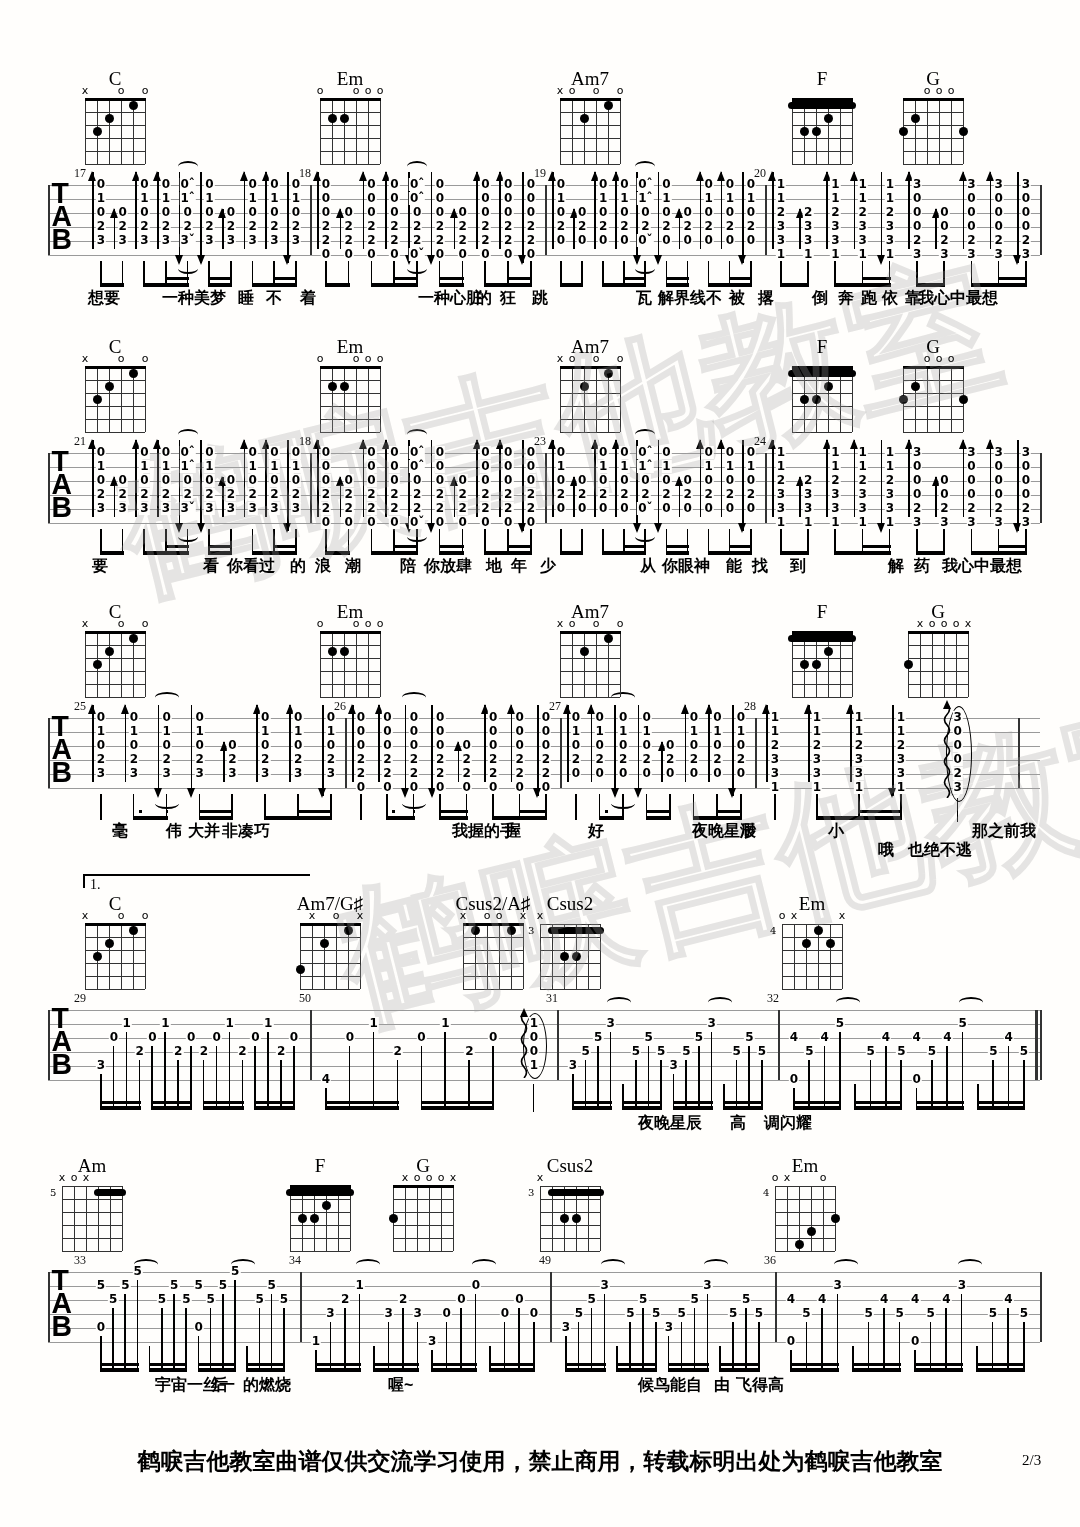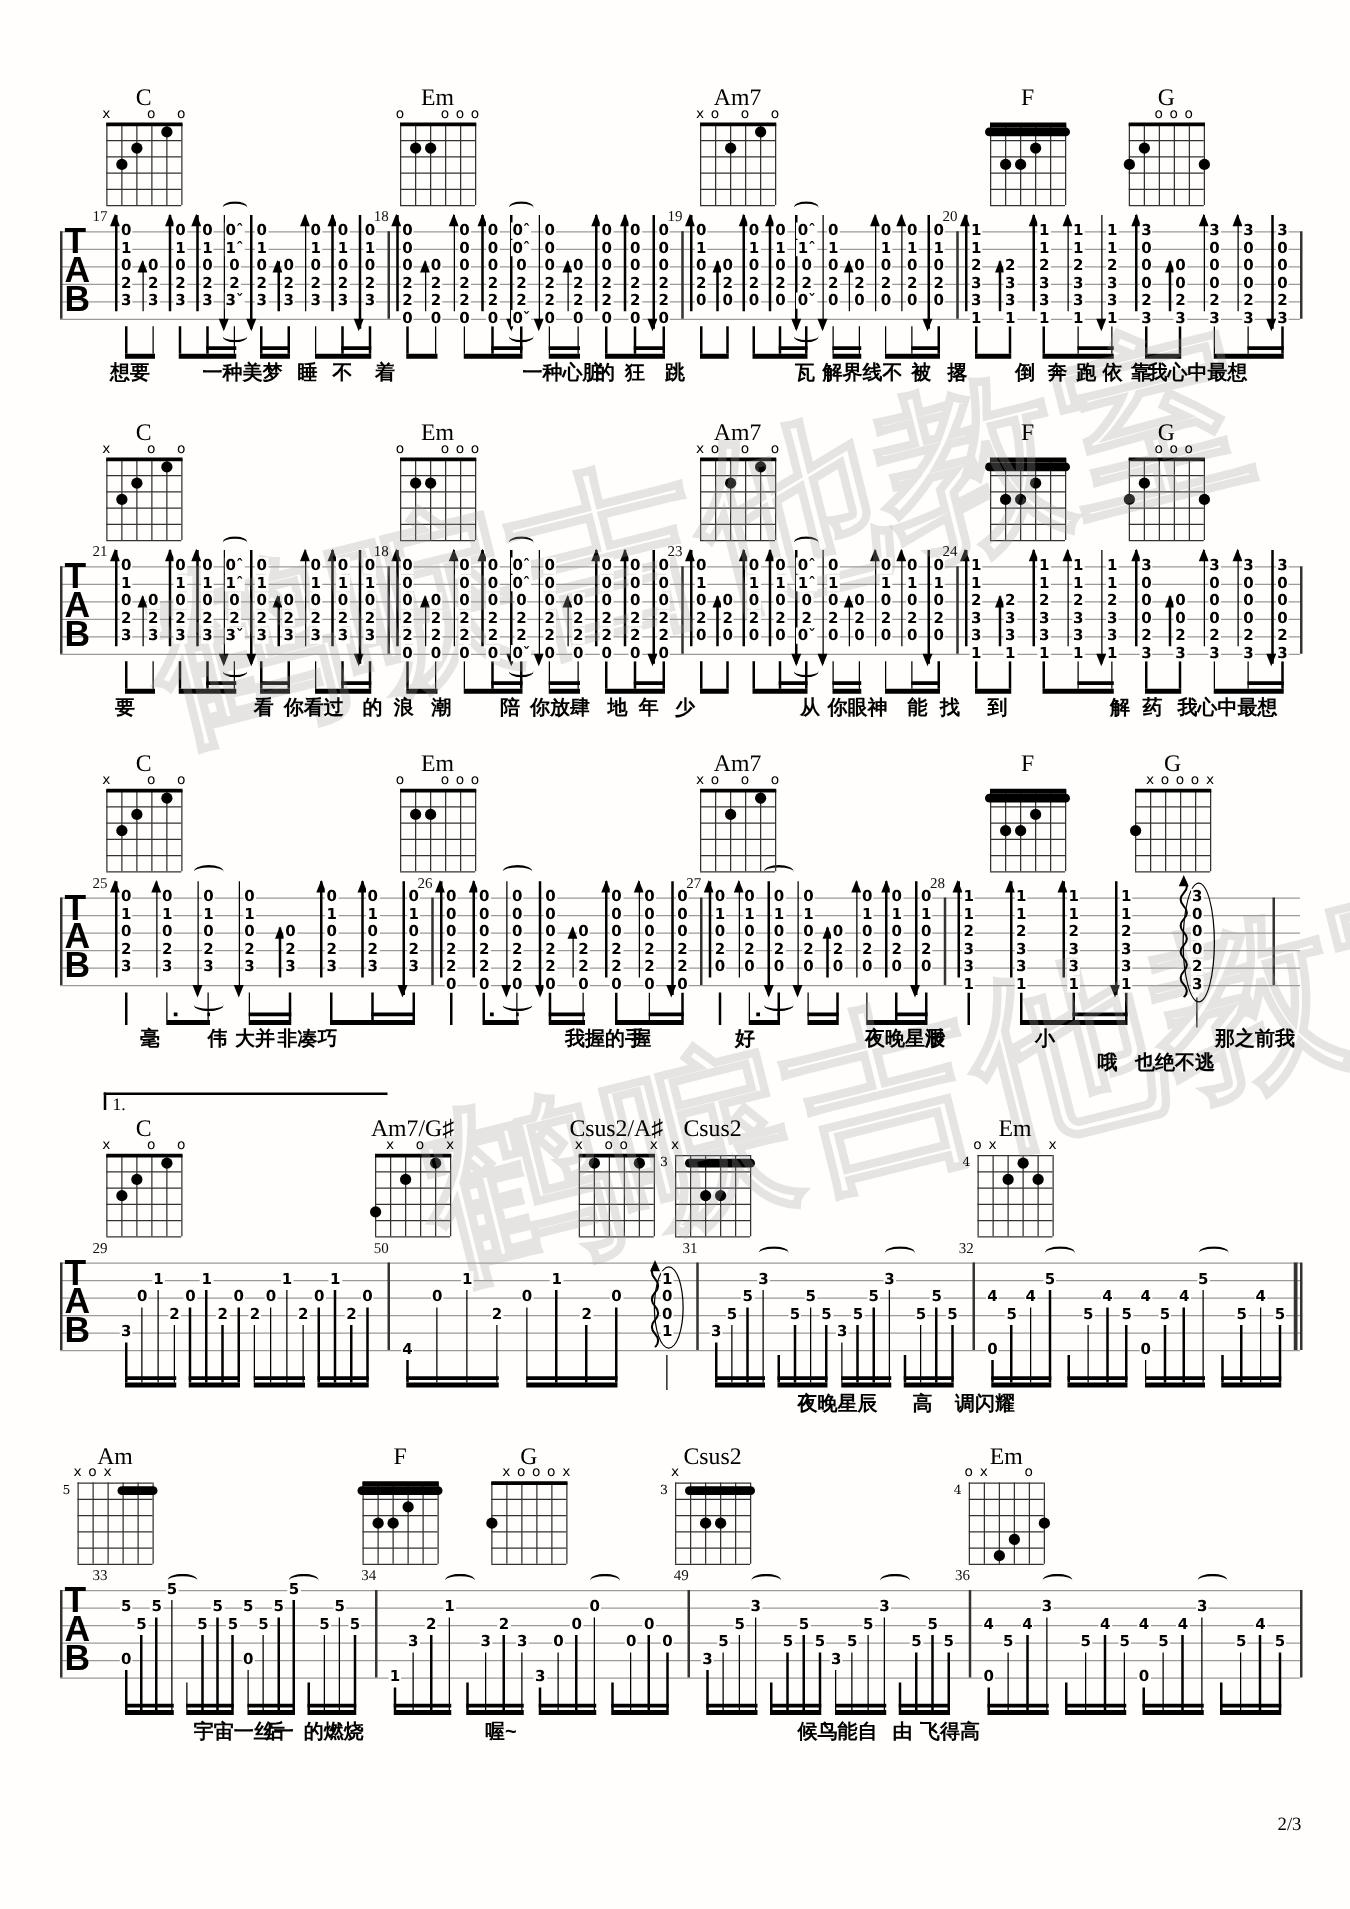--- a/index.html
+++ b/index.html
@@ -1967,14 +1967,15 @@
       <div class="abs" style="left: 806.5px; top: 1227px; width: 9px; height: 9px; background: rgb(0, 0, 0); border-radius: 50%;"></div>
       <div class="abs" style="left: 794.5px; top: 1240px; width: 9px; height: 9px; background: rgb(0, 0, 0); border-radius: 50%;"></div>
       <div class="lyric" style="left: 155px; top: 1375px;">宇宙一丝一</div>
       <div class="lyric" style="left: 212px; top: 1375px;">后</div>
       <div class="lyric" style="left: 243px; top: 1375px;">的燃烧</div>
       <div class="lyric" style="left: 388px; top: 1375px;">喔~</div>
       <div class="lyric" style="left: 638px; top: 1375px;">候鸟能自</div>
       <div class="lyric" style="left: 714px; top: 1375px;">由</div>
       <div class="lyric" style="left: 736px; top: 1375px;">飞得高</div>
     </div>
+  <div class="footer1" style="top:1446px;">鹤唳吉他教室曲谱仅供交流学习使用，禁止商用，转载标明出处为鹤唳吉他教室</div>
   <div class="pagenum" style="left:1022px;top:1452px;">2/3</div>
 </div>
 
 </body></html>

